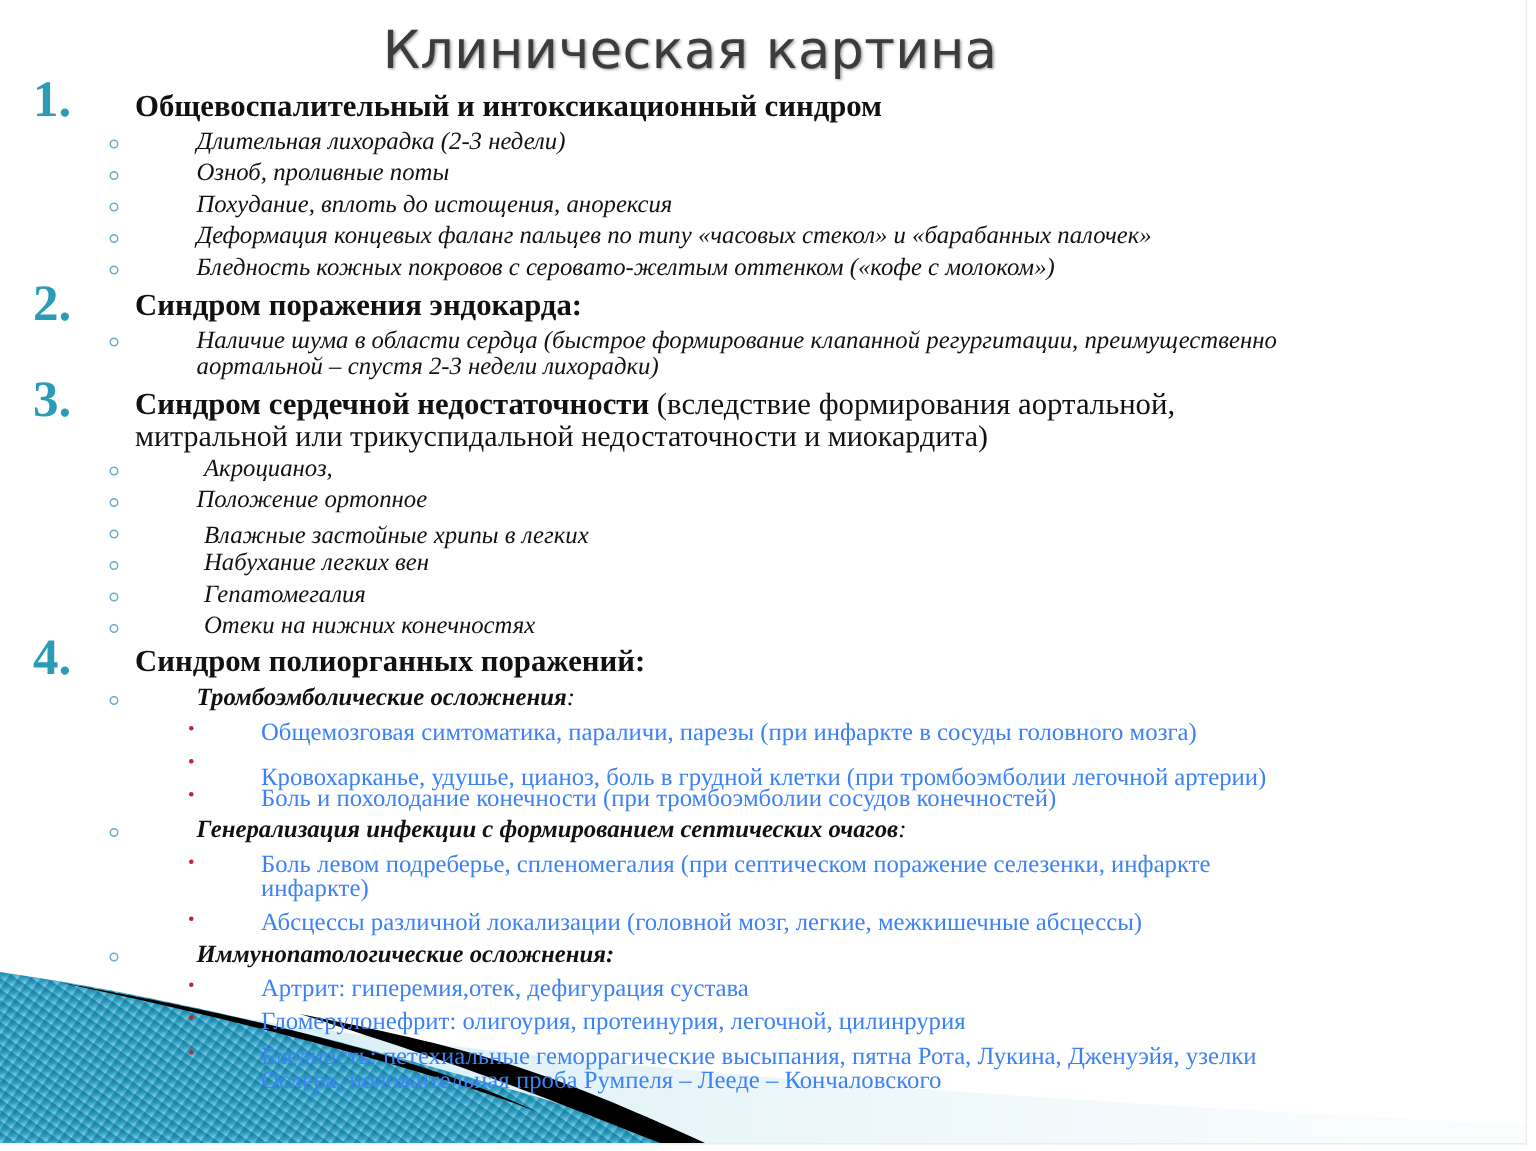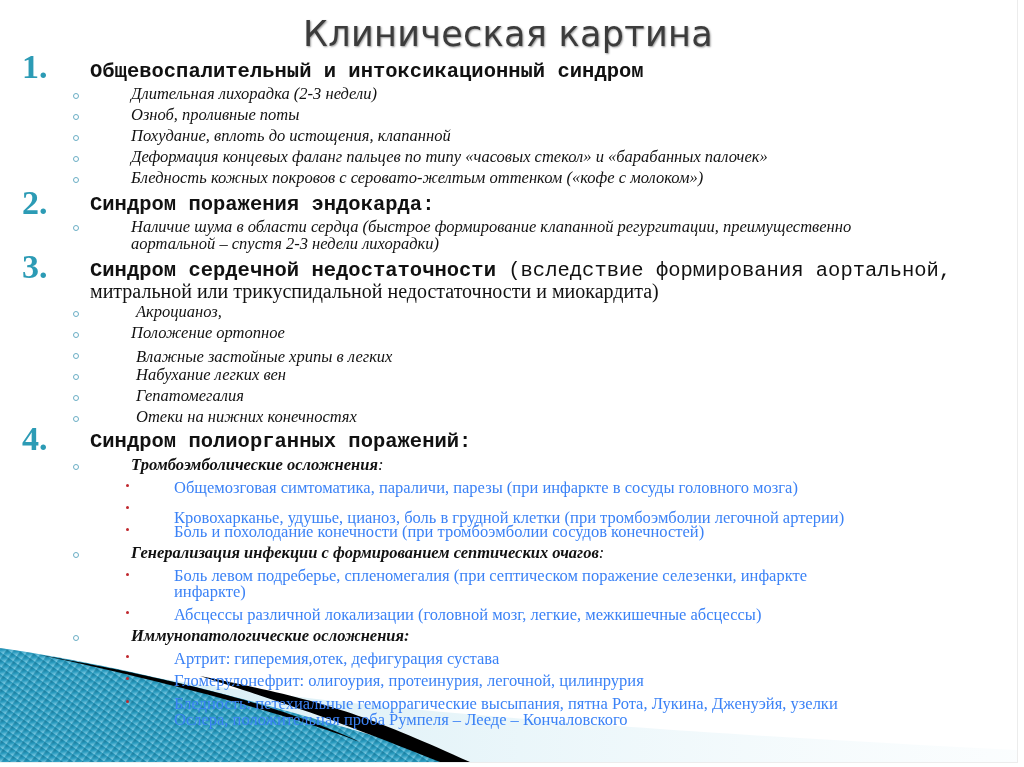--- a/index.html
+++ b/index.html
@@ -1,21 +1,21 @@
 <!DOCTYPE html>
 <html><head>
 <meta charset="utf-8">
 <style>
   html, body { margin:0; padding:0; }
   body { width:1024px; height:767px; position:relative; overflow:hidden; background:#ffffff; font-family:"Liberation Serif", serif; color:#111; }
   .frame { position:absolute; left:0; top:0; width:1017px; height:762px; background:#fff; border-right:1px solid #ececec; border-bottom:1px solid #ececec; }
   .deco { position:absolute; left:0; top:0; width:1024px; height:767px; }
-  .title { position:absolute; left:0; width:920px; top:14px; text-align:center; font-family:"DejaVu Sans", sans-serif; font-size:35px; color:#3c3c3c; text-shadow:1px 1px 2px #999; letter-spacing:0.3px;padding-left:48px; }
+  .title { position:absolute; left:0; width:920px; top:14px; text-align:center; font-family:"DejaVu Sans", sans-serif; font-size:35px; color:#3c3c3c; text-shadow:1px 1px 2px #999; letter-spacing:0.3px; }
   .num { position:absolute; left:22px; font-family:"Liberation Serif", serif; font-weight:bold; color:#2c9bb5; font-size:34px; line-height:34px; }
-  .h { position:absolute; left:90px; font-weight:bold; font-size:20.5px; line-height:21px; white-space:nowrap;font-family:Liberation Mono, monospace; }
+  .h { position:absolute; left:90px; font-weight:bold; font-size:20.5px; line-height:21px; white-space:nowrap; }
   .h .rest { font-weight:normal; }
   .h2 { position:absolute; left:90px; font-size:20px; line-height:20px; white-space:nowrap; }
   .circ { position:absolute; left:73px; width:4px; height:4px; border:1px solid #6aaec5; border-radius:50%; }
   .sub { position:absolute; left:131px; font-style:italic; font-size:16.5px; line-height:18px; white-space:nowrap; color:#111;text-align:right; }
   .subb { position:absolute; left:131px; font-style:italic; font-weight:bold; font-size:16.5px; line-height:18px; white-space:nowrap; }
   .dot { position:absolute; left:126px; width:3px; height:3px; background:#c0272d; border-radius:50%; }
   .item { position:absolute; left:174px; font-size:16.5px; line-height:17px; white-space:nowrap; color:#3b82f6; }
 </style>
 </head>
 <body>
@@ -47,21 +47,21 @@
 
 <div class="title">Клиническая картина</div>
 
 <div class="num" style="top:50px">1.</div>
 <div class="h" style="top:61px">Общевоспалительный и интоксикационный синдром</div>
 <span class="circ" style="top:93px"></span>
 <div class="sub" style="top:85px">Длительная лихорадка (2-3 недели)</div>
 <span class="circ" style="top:114px"></span>
 <div class="sub" style="top:106px">Озноб, проливные поты</div>
 <span class="circ" style="top:135px"></span>
-<div class="sub" style="top:127px">Похудание, вплоть до истощения, клапанной</div>
+<div class="sub" style="top:127px">Похудание, вплоть до истощения, анорексия</div>
 <span class="circ" style="top:156px"></span>
 <div class="sub" style="top:148px">Деформация концевых фаланг пальцев по типу «часовых стекол» и «барабанных палочек»</div>
 <span class="circ" style="top:177px"></span>
 <div class="sub" style="top:169px">Бледность кожных покровов с серовато-желтым оттенком («кофе с молоком»)</div>
 
 <div class="num" style="top:186px">2.</div>
 <div class="h" style="top:194px">Синдром поражения эндокарда:</div>
 <span class="circ" style="top:225px"></span>
 <div class="sub" style="top:218px">Наличие шума в области сердца (быстрое формирование клапанной регургитации, преимущественно</div>
 <div class="sub" style="top:235px">аортальной – спустя 2-3 недели лихорадки)</div>

